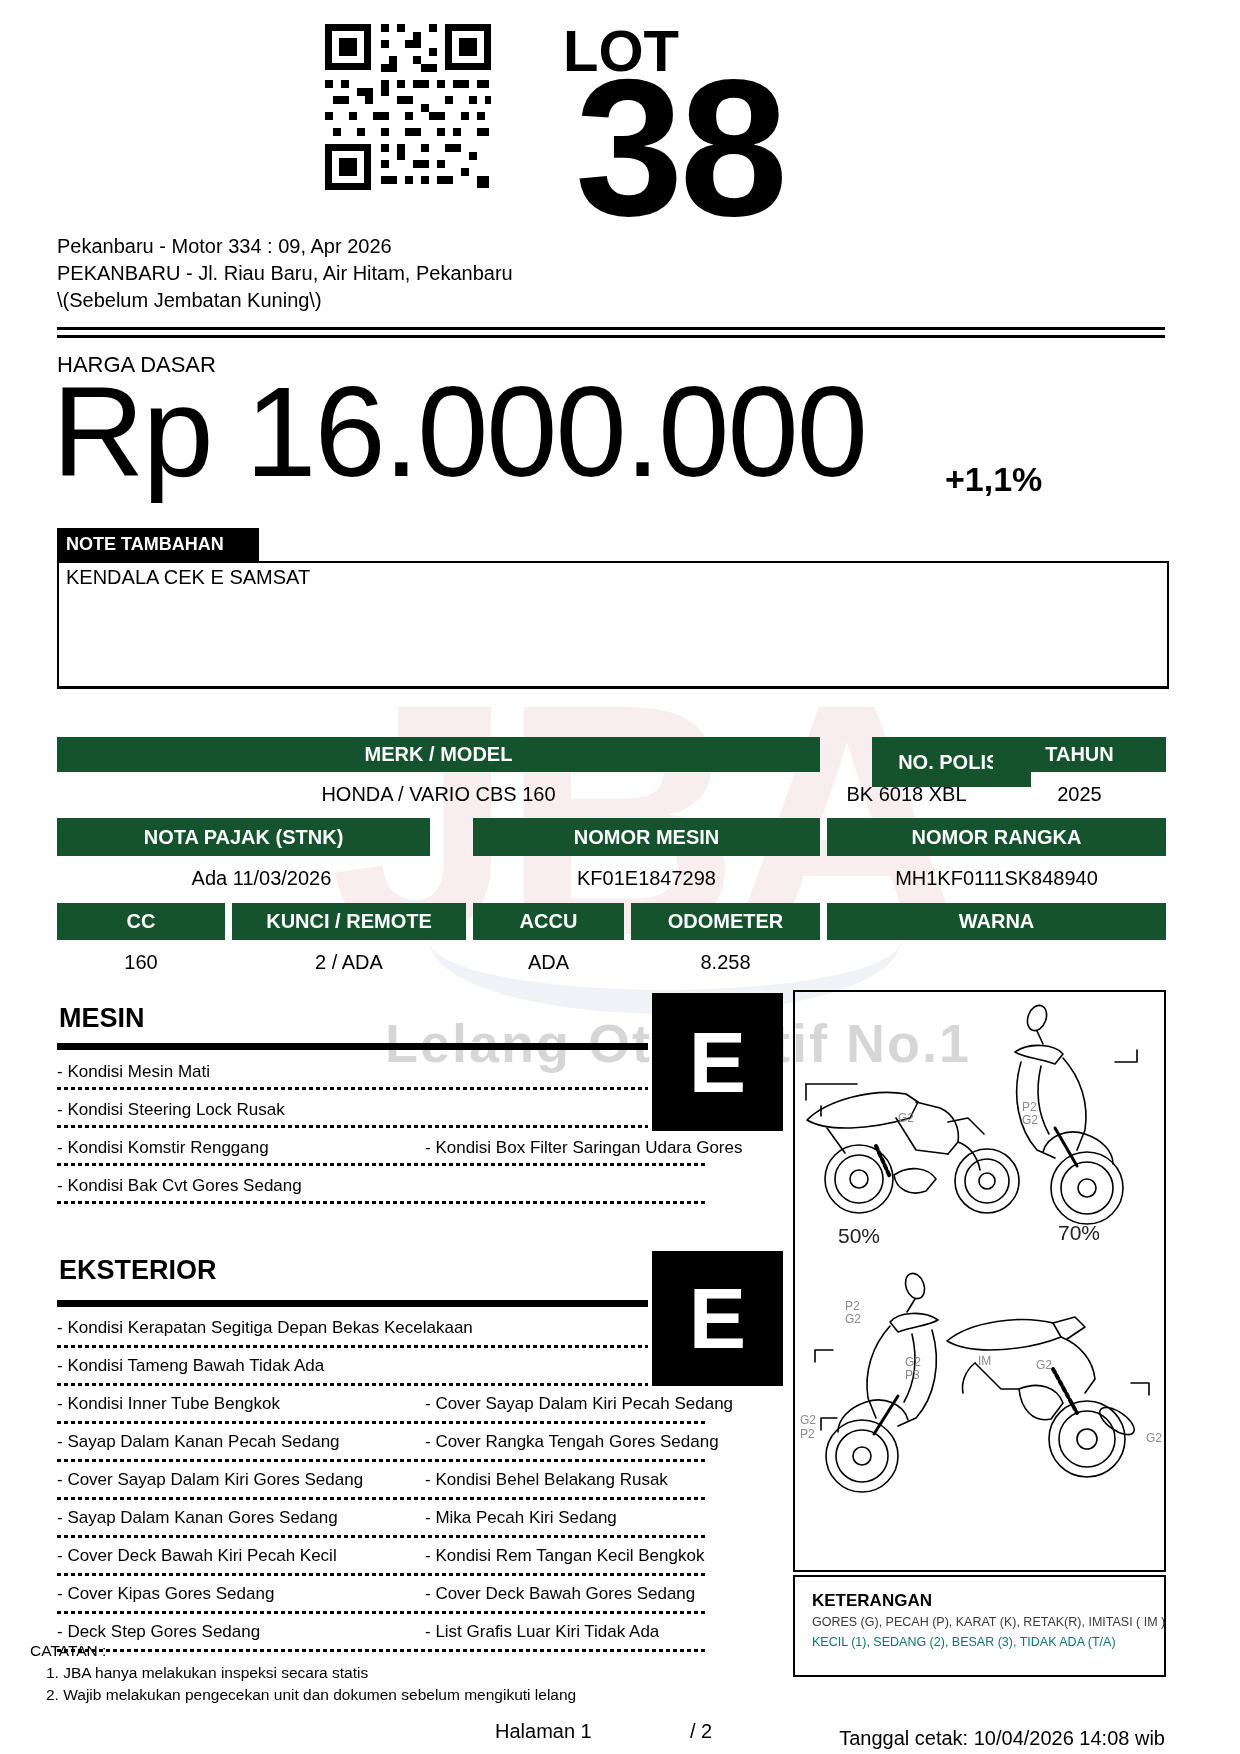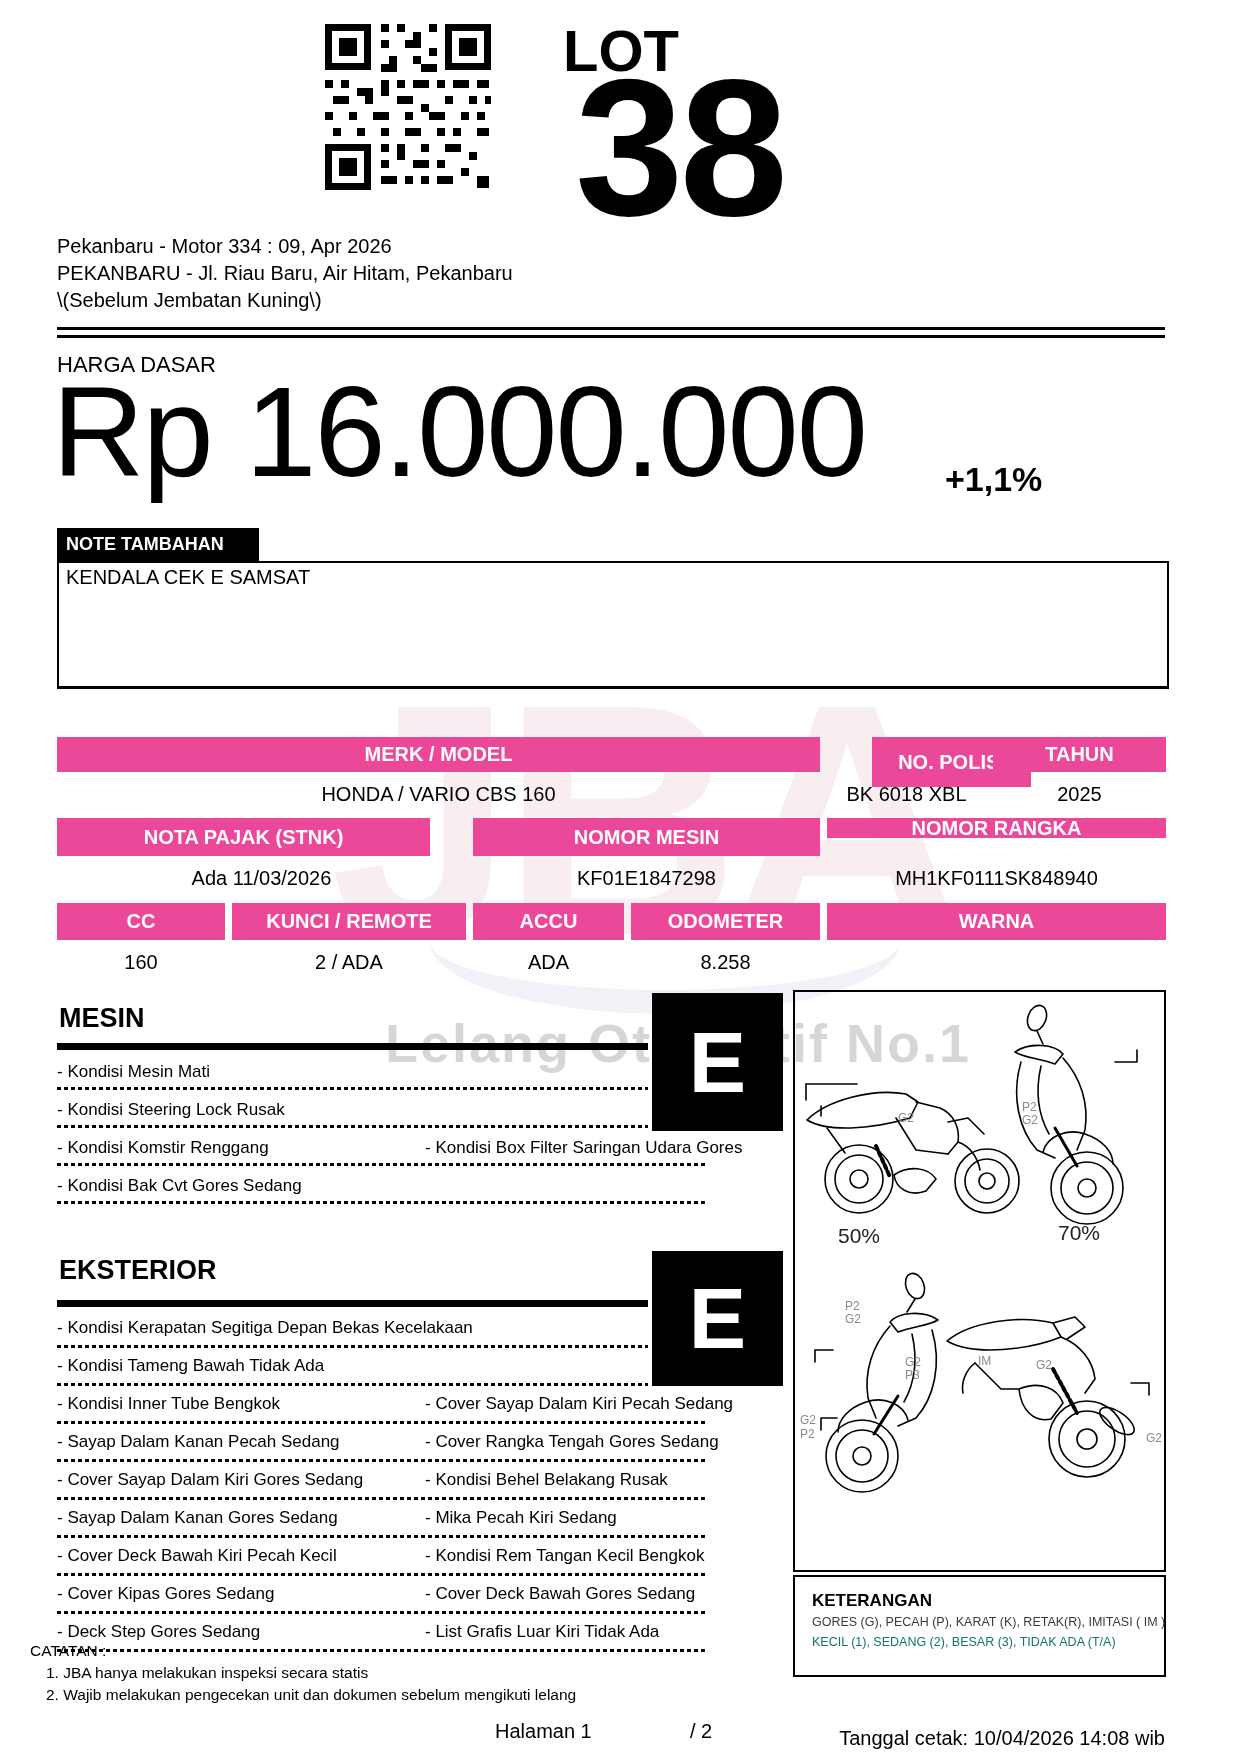--- a/index.html
+++ b/index.html
@@ -21,21 +21,21 @@
   .info-line{font-size:20px;line-height:1;}
   .dbl-rule{border-top:3px solid #000;border-bottom:3px solid #000;height:5px;}
   .harga-label{font-size:22px;}
   .harga-amount{font-size:128px;line-height:1;letter-spacing:-2px;}
   .harga-change{font-size:34px;font-weight:700;}
   
   .note-label{background:#000;color:#fff;font-size:18px;font-weight:700;
               line-height:33px;padding-left:9px;width:193px;height:33px;}
   .note-box{border:2px solid #000;border-bottom-width:3px;font-size:20px;padding:3px 7px;}
   
-  .hcell{background:#ec4899;color:#fff;font-weight:700;font-size:20px;
+  .hcell{background:#14532d;color:#fff;font-weight:700;font-size:20px;
          display:flex;align-items:center;justify-content:center;}
   .vcell{font-size:20px;display:flex;align-items:center;justify-content:center;}
   
   .sec-title{font-size:27px;font-weight:700;line-height:1;}
   .sec-rule{height:7px;background:#000;}
   .grade{background:#000;color:#fff;font-size:86px;font-weight:700;
          display:flex;align-items:center;justify-content:center;}
   .item{font-size:17px;white-space:nowrap;line-height:1.2;}
   .dots{height:3px;background-image:repeating-linear-gradient(90deg,#000 0 4px,transparent 4px 7px);}
   
@@ -151,21 +151,21 @@
 
   <div class="abs z hcell" style="left:57px;top:737px;width:763px;height:35px;">MERK / MODEL</div>
   <div class="abs z hcell" style="left:872px;top:737px;width:159px;height:50px;">NO. POLISI</div>
   <div class="abs z hcell" style="left:993px;top:737px;width:173px;height:35px;">TAHUN</div>
   <div class="abs z vcell" style="left:57px;top:776px;width:763px;height:36px;">HONDA / VARIO CBS 160</div>
   <div class="abs z vcell" style="left:827px;top:776px;width:159px;height:36px;">BK 6018 XBL</div>
   <div class="abs z vcell" style="left:993px;top:776px;width:173px;height:36px;">2025</div>
 
   <div class="abs z hcell" style="left:57px;top:818px;width:373px;height:38px;">NOTA PAJAK (STNK)</div>
   <div class="abs z hcell" style="left:473px;top:818px;width:347px;height:38px;">NOMOR MESIN</div>
-  <div class="abs z hcell" style="left:827px;top:818px;width:339px;height:20px;">NOMOR RANGKA</div>
+  <div class="abs z hcell" style="left:827px;top:818px;width:339px;height:38px;">NOMOR RANGKA</div>
   <div class="abs z vcell" style="left:57px;top:860px;width:409px;height:36px;">Ada 11/03/2026</div>
   <div class="abs z vcell" style="left:473px;top:860px;width:347px;height:36px;">KF01E1847298</div>
   <div class="abs z vcell" style="left:827px;top:860px;width:339px;height:36px;">MH1KF0111SK848940</div>
 
   <div class="abs z hcell" style="left:57px;top:903px;width:168px;height:37px;">CC</div>
   <div class="abs z hcell" style="left:232px;top:903px;width:234px;height:37px;">KUNCI / REMOTE</div>
   <div class="abs z hcell" style="left:473px;top:903px;width:151px;height:37px;">ACCU</div>
   <div class="abs z hcell" style="left:631px;top:903px;width:189px;height:37px;">ODOMETER</div>
   <div class="abs z hcell" style="left:827px;top:903px;width:339px;height:37px;">WARNA</div>
   <div class="abs z vcell" style="left:57px;top:944px;width:168px;height:36px;">160</div>

